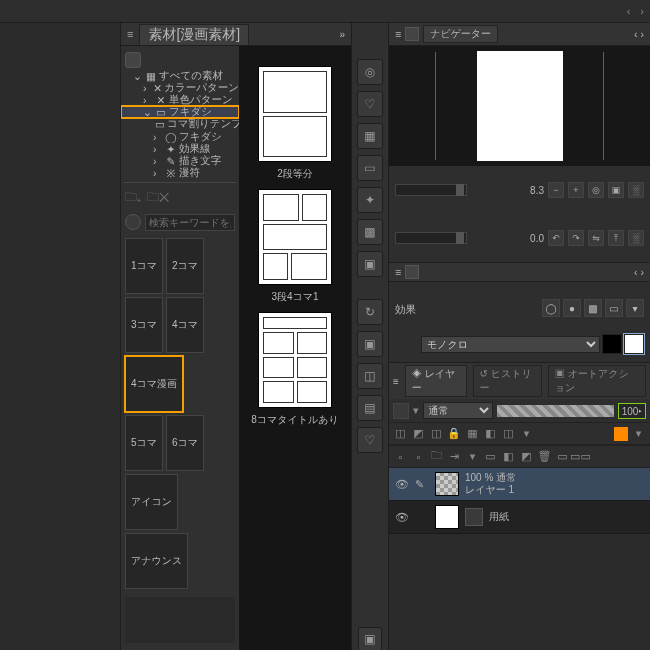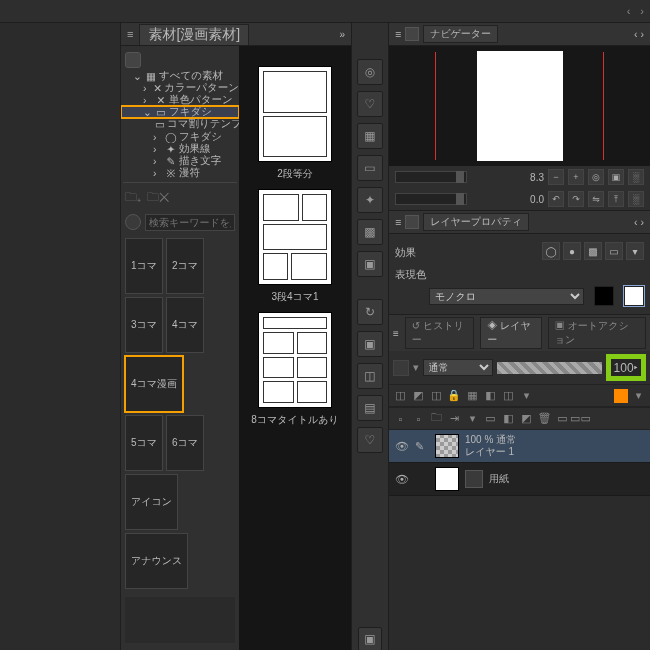--- a/index.html
+++ b/index.html
@@ -72,41 +72,41 @@
 
 .panel{border-bottom:1px solid #1e1e1e}
 .phead{display:flex;align-items:center;gap:4px;padding:2px 6px;background:#333;font-size:10.5px;border-bottom:1px solid #1e1e1e}
 .phead .tab2{background:#3d3d3d;border:1px solid #222;padding:1px 6px;font-size:10px}
 .phead .mini{width:12px;height:12px;border:1px solid #555;background:#444}
 
 .nav-body{height:120px;background:#171717;display:flex;align-items:center;justify-content:center;position:relative}
 .nav-body .page{width:86px;height:110px;background:#fff}
 .nav-body .red{position:absolute;top:6px;bottom:6px;width:1px;background:#d63030}
 .nav-body .red.l{left:46px}.nav-body .red.r{right:46px}
-.navctl{display:flex;align-items:center;gap:4px;padding:3px 6px;background:#2e2e2e;font-size:10px}
+.navctl{display:flex;align-items:center;gap:4px;padding:16px 6px;background:#2e2e2e;font-size:10px}
 .navctl .slider{width:70px;height:10px;background:#222;position:relative;border:1px solid #444}
 .navctl .slider::after{content:"";position:absolute;right:2px;top:-1px;width:8px;height:12px;background:#555}
 .navctl .val{margin-left:auto}
 .navctl .btn{width:14px;height:14px;border:1px solid #444;background:#3a3a3a;display:flex;align-items:center;justify-content:center;font-size:9px;color:#aaa}
 
 .lprop{padding:4px 6px 8px;background:#2e2e2e;font-size:10.5px}
 .lprop .icons{display:flex;justify-content:flex-end;gap:3px;margin-bottom:4px}
 .lprop .icons .b{width:16px;height:16px;border:1px solid #444;background:#3a3a3a;display:flex;align-items:center;justify-content:center;font-size:10px}
-.lprop .rowl{display:flex;align-items:center;gap:10px;margin-top:4px}
+.lprop .rowl{display:flex;align-items:center;gap:2px;margin-top:13px}
 .lprop select{flex:1;background:#444;color:#ccc;border:1px solid #222;font-size:10px;padding:1px}
 .lprop .sw{width:18px;height:18px;border:1px solid #222}
 .lprop .sw.k{background:#000}.lprop .sw.w{background:#fff;outline:1px solid #88a8d8}
 
 .layhead{display:flex;align-items:center;gap:6px;padding:2px 4px;background:#333;font-size:10px}
 .layhead .t{background:#3d3d3d;border:1px solid #222;padding:1px 6px}
 .layhead .t.dim{background:#333;color:#888}
 .layctl{display:flex;align-items:center;gap:4px;padding:3px 4px;background:#2e2e2e}
 .layctl select{background:#444;color:#ccc;border:1px solid #222;font-size:10px;padding:1px;width:70px}
 .layctl .opac{flex:1;height:12px;background:repeating-linear-gradient(45deg,#888 0 4px,#aaa 4px 8px)}
-.layctl .num{background:#262626;border:5px solid #84cc16;padding:0 3px;font-size:12px}
+.layctl .num{background:#262626;border:1px solid #84cc16;padding:0 3px;font-size:10px}
 .laytb{display:flex;align-items:center;gap:3px;padding:3px 4px;background:#2e2e2e;border-top:1px solid #222;border-bottom:1px solid #222}
 .laytb .b{width:15px;height:15px;color:#888;font-size:11px;display:flex;align-items:center;justify-content:center}
 .laytb .color{width:14px;height:14px;background:#ff8a00;margin-left:auto}
 .laylist{background:#222}
 .layer{display:flex;align-items:center;gap:6px;padding:4px 6px;border-bottom:1px solid #1a1a1a}
 .layer.sel{background:#394a5e}
 .layer .eye{width:14px;color:#aaa}
 .layer .pen{width:14px;color:#aaa}
 .layer .thumb{width:22px;height:22px;background:repeating-conic-gradient(#999 0 25%,#ccc 0 50%) 0/8px 8px;border:1px solid #000}
 .layer .thumb.paper{background:#fff}
@@ -304,51 +304,47 @@
         <span class="btn">⇋</span>
         <span class="btn">⤒</span>
         <span class="btn">░</span>
       </div>
     </div>
 
     <div class="panel">
       <div class="phead">
         <span>≡</span>
         <span class="mini"></span>
-        <span class="tab2">レイヤープロパティ</span>
         <span style="margin-left:auto">‹ ›</span>
       </div>
       <div class="lprop">
         <div class="rowl">
             <span>効果</span>
           <div class="icons" style="margin-left:auto">
             <span class="b">◯</span>
             <span class="b">●</span>
             <span class="b">▩</span>
             <span class="b">▭</span>
             <span class="b">▾</span>
           </div>
         </div>
         <div class="rowl">
-            <span>表現色</span>
-          </div>
-        <div class="rowl">
           <span style="width:24px"></span>
           <select><option>モノクロ</option></select>
           <span class="sw k"></span>
           <span class="sw w"></span>
         </div>
       </div>
     </div>
 
     <div class="panel" style="flex:1;display:flex;flex-direction:column">
       <div class="layhead">
         <span>≡</span>
+        <span class="t">◈ <span>レイヤー</span></span>
         <span class="t dim">↺ <span>ヒストリー</span></span>
-        <span class="t">◈ <span>レイヤー</span></span>
         <span class="t dim">▣ <span>オートアクション</span></span>
       </div>
       <div class="layctl">
         <span style="width:14px;height:14px;border:1px solid #444;background:#3a3a3a"></span>
         <span style="color:#888">▾</span>
         <select><option>通常</option></select>
         <div class="opac"></div>
         <span class="num"><span>100</span>‣</span>
       </div>
       <div class="laytb">

